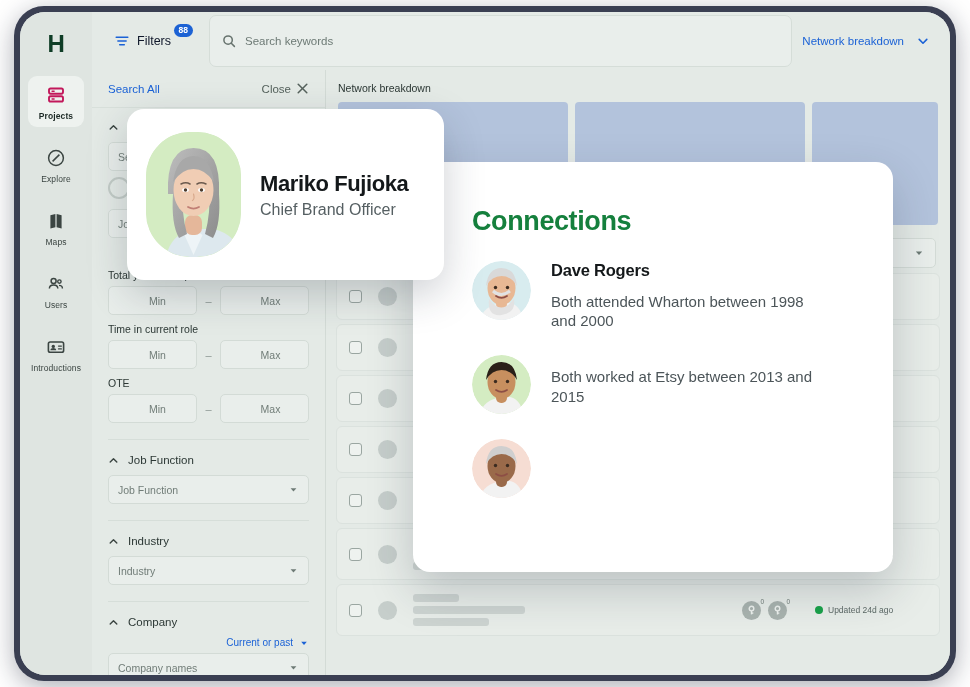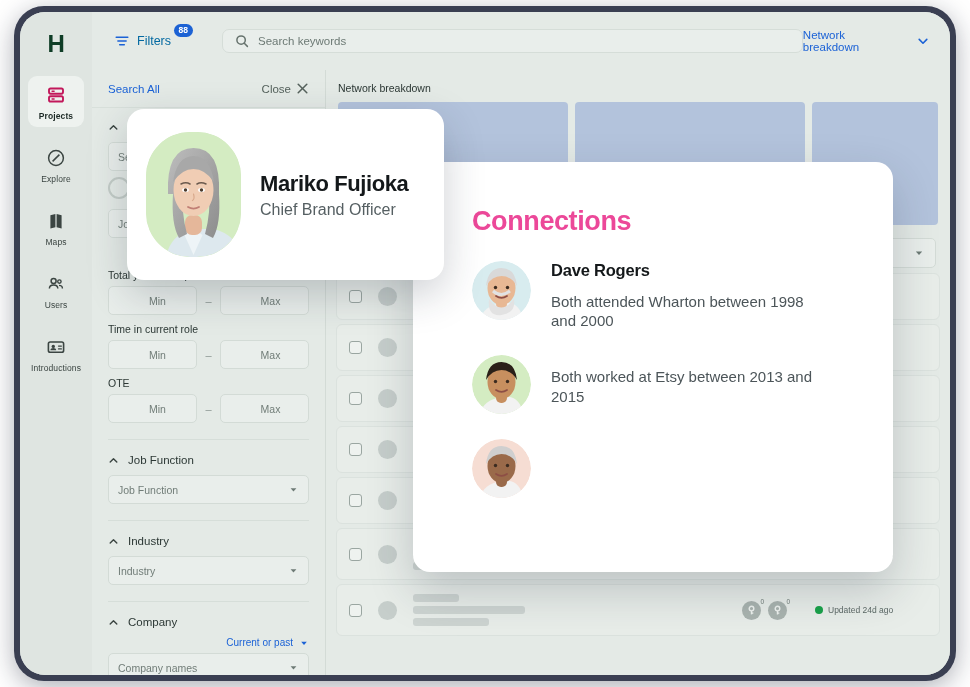--- a/index.html
+++ b/index.html
@@ -58,30 +58,30 @@
   #topbar {
     position: absolute; left: 72px; top: 0; right: 0; height: 58px;
     background: #e4eae6;
     display: flex; align-items: center; padding: 0 14px;
     z-index: 5;
   }
   .filters-btn {
     display:flex; align-items:center; gap:7px; cursor:pointer; position:relative;
     padding: 6px 8px;
   }
-  .filters-btn .txt { color:#0369a1; font-size: 12.5px; }
+  .filters-btn .txt { color:#0f172a; font-size: 12.5px; }
   .badge {
     position:absolute; top:-3px; right:-14px;
     background:#1c62d4; color:#fff; font-size:8.5px; font-weight:700;
     border-radius: 9px; padding: 1.5px 5px; line-height: 1.15;
     min-width: 18px; text-align:center;
   }
   .search-box {
-    flex: 0 1 auto; width: 583px; margin-left: 43px;
-    height: 24px; background:#e9eeeb; border:1px solid #d5ddd8; border-radius: 7px;
+    flex: 0 1 auto; width: 583px; margin-left: 30px;
+    height: 52px; background:#e9eeeb; border:1px solid #d5ddd8; border-radius: 7px;
     display:flex; align-items:center; gap:9px; padding: 7px 12px;
   }
   .search-box .ph { color:#6d7a75; font-size:11.5px; }
   .net-drop {
     margin-left:auto; display:flex; align-items:center; gap:12px; cursor:pointer;
     padding-right: 6px;
   }
   .net-drop .txt { color:#1b62d6; font-size:11.5px; }
 
   
@@ -171,21 +171,21 @@
   }
   .pc-name { font-size:22px; font-weight:700; color:#14181a; letter-spacing:-.4px; }
   .pc-role { font-size:16px; color:#555f62; margin-top:4px; }
 
   #connections-card {
     position:absolute; left:393px; top:150px; width:480px; height:410px;
     background:#fff; border-radius:17px; z-index: 18;
     box-shadow: 0 18px 46px rgba(30,40,60,.22);
     padding: 44px 0 0 59px;
   }
-  .conn-title { font-size:27px; font-weight:700; color:#ec4899; letter-spacing:-.4px; }
+  .conn-title { font-size:27px; font-weight:700; color:#15803d; letter-spacing:-.4px; }
   .conn-list { margin-top: 24px; display:flex; flex-direction:column; gap: 25px; }
   .conn-item { display:flex; gap:20px; align-items:flex-start; }
   .conn-av { width:59px; height:59px; border-radius:50%; flex:none; overflow:hidden; position:relative; }
   .conn-name { font-size:16.5px; font-weight:700; color:#14181a; letter-spacing:-.2px; }
   .conn-desc { font-size:15px; color:#4c5559; line-height:1.28; margin-top:12px; max-width:266px; }
 
   svg { display:block; }
 </style>
 </head>
 <body>

